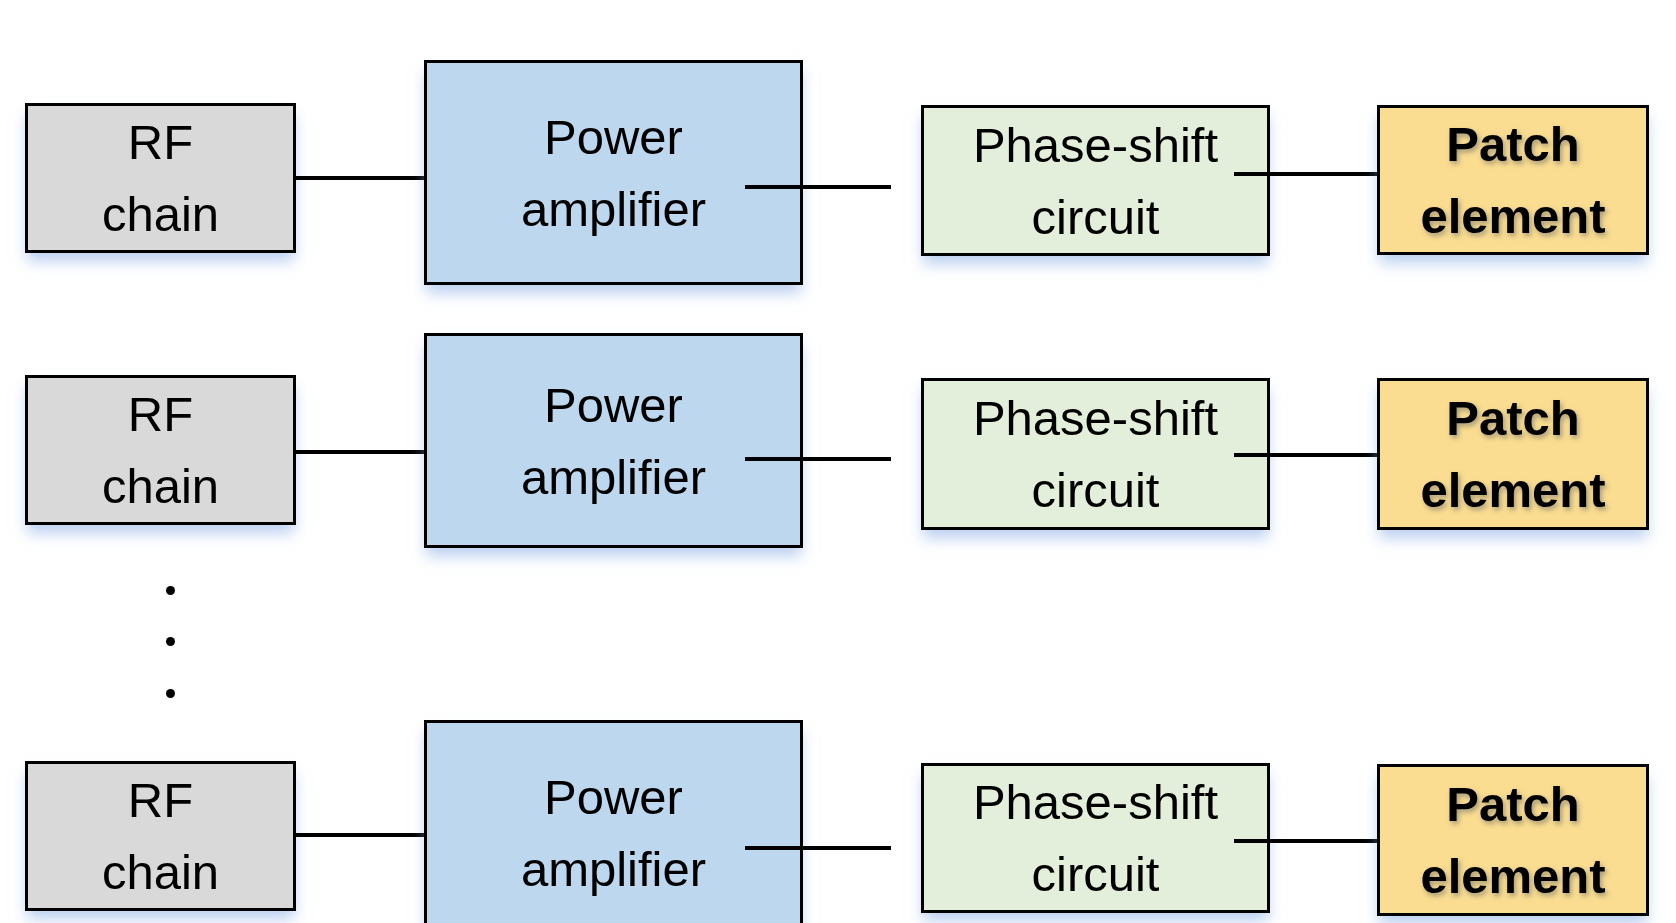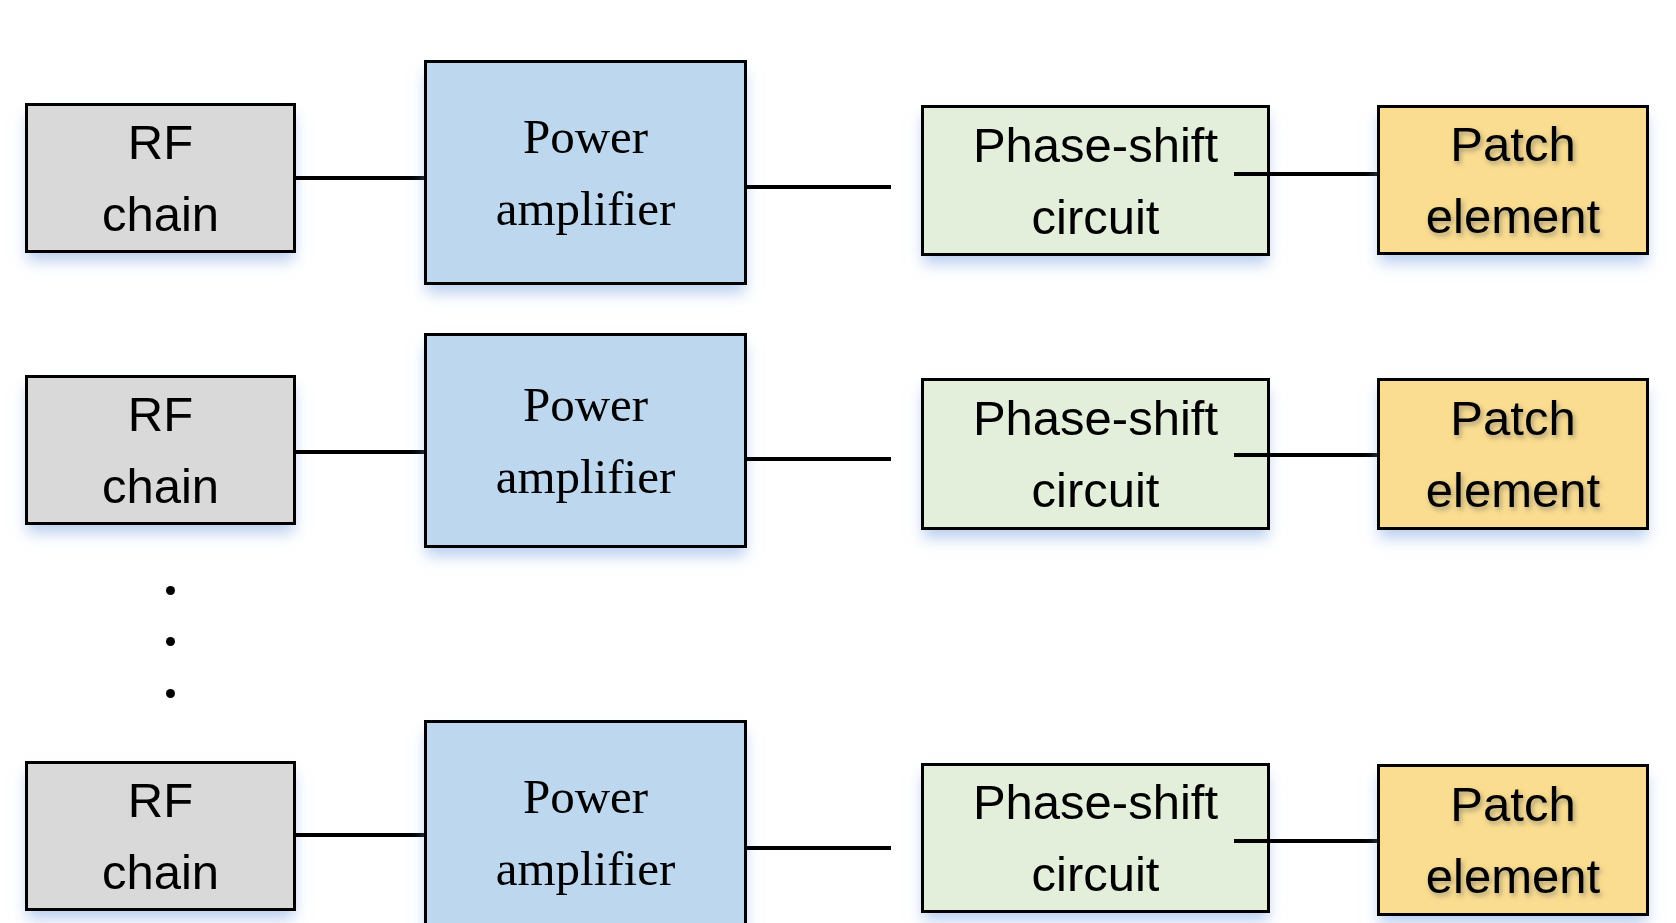--- a/index.html
+++ b/index.html
@@ -20,38 +20,39 @@
     align-items:center;
     justify-content:center;
     text-align:center;
     font-size:49px;
     line-height:72px;
     color:#000000;
     box-shadow:0 10px 14px -2px rgba(140,175,230,0.6);
   }
   
   .col-rf   {left:25px;  width:271px;}
-  .col-pa   {left:424px; width:323px;font-family:Liberation Serif, serif;}
+  .col-pa   {left:424px; width:379px;}
   .col-ps   {left:921px; width:349px;}
   .col-patch{left:1377px;width:272px;}
   
   .r1.col-rf   {top:63px; height:150px;}
   .r1.col-pa   {top:20px; height:225px;}
   .r1.col-ps   {top:65px; height:151px;}
   .r1.col-patch{top:65px; height:150px;}
   .r2.col-rf   {top:335px;height:150px;}
   .r2.col-pa   {top:293px;height:215px;}
   .r2.col-ps   {top:338px;height:152px;}
   .r2.col-patch{top:338px;height:152px;}
   .r3.col-rf   {top:721px;height:150px;}
   .r3.col-pa   {top:680px;height:225px;}
   .r3.col-ps   {top:723px;height:150px;}
   .r3.col-patch{top:724px;height:152px;}
   .col-patch .line{
     text-shadow:2px 3px 5px rgba(100,100,100,0.55);
+    font-weight:bold;
   }
   .connector{
     position:absolute;
     height:4px;
     background:#000000;
   }
   
   .c1a{left:294px;width:134px;top:136px;}
   .c1b{left:745px;width:146px;top:145px;}
   .c1c{left:1234px;width:147px;top:132px;}

